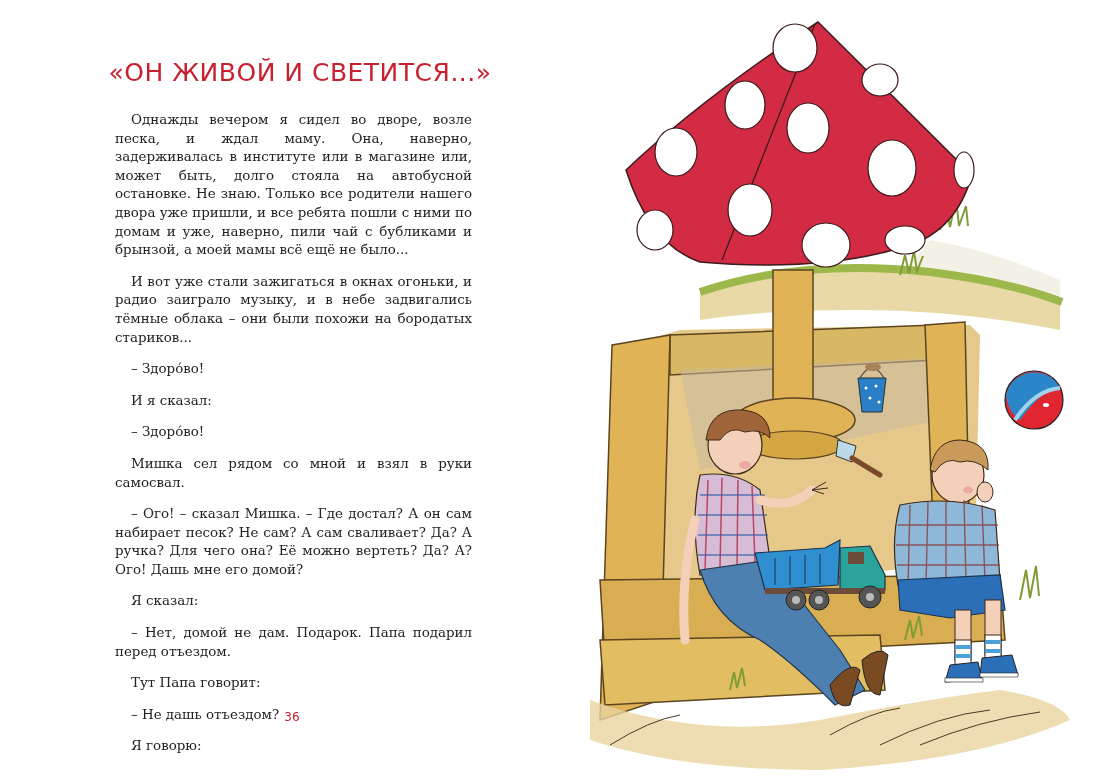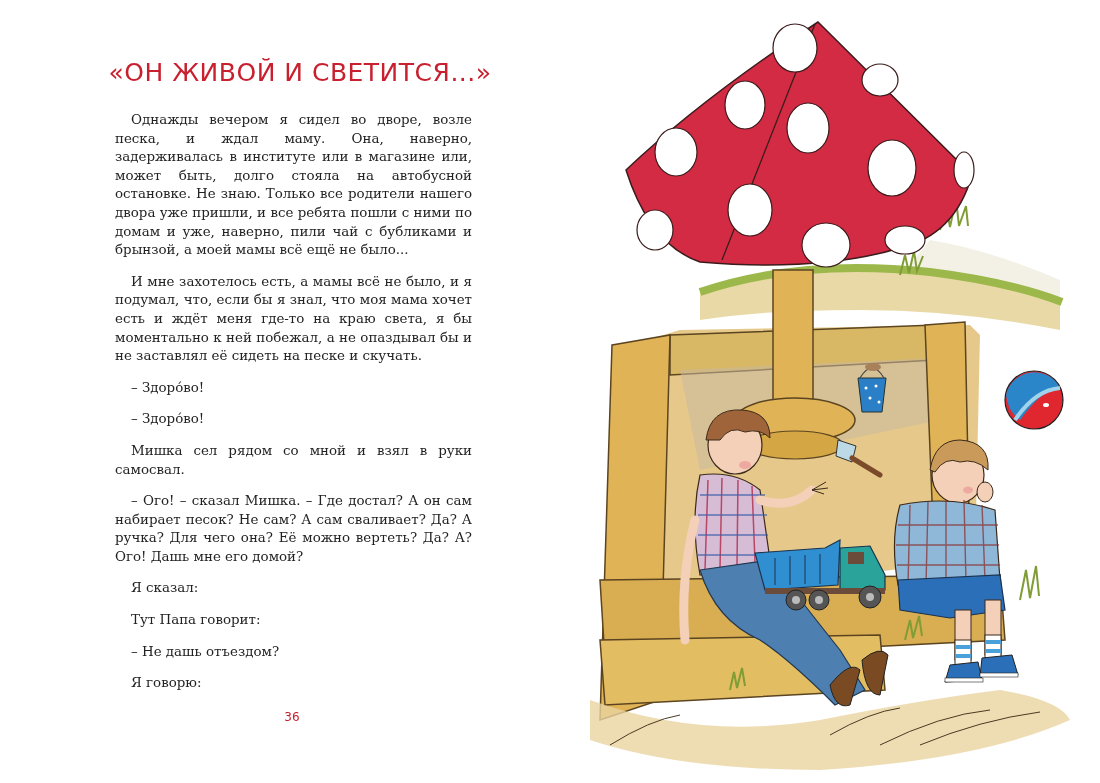--- a/index.html
+++ b/index.html
@@ -30,26 +30,28 @@
     position: absolute; left: 560px; top: 0; width: 540px; height: 783px;
   }
 </style>
 </head>
 <body>
 
 <div class="page-left">
   <h1 class="title">«ОН ЖИВОЙ И СВЕТИТСЯ...»</h1>
   <div class="body-text">
     <p>Однажды вечером я сидел во дворе, возле песка, и ждал маму. Она, наверно, задерживалась в институте или в магазине или, может быть, долго стояла на автобусной остановке. Не знаю. Только все родители нашего двора уже пришли, и все ребята пошли с ними по домам и уже, наверно, пили чай с бубликами и брынзой, а моей мамы всё ещё не было...</p>
-    <p>И мне захотелось есть, а мамы всё не было, и я подумал, что, если бы я знал, что моя мама хочет есть и ждёт меня где-то на краю света, я бы моментально к ней побежал, а не опаздывал бы и не заставлял её сидеть на песке и скучать.</p>
+    <p>И вот уже стали зажигаться в окнах огоньки, и радио заиграло музыку, и в небе задвигались тёмные облака – они были похожи на бородатых стариков...</p>
     <p>– Здоро́во!</p>
+    <p>И я сказал:</p>
     <p>– Здоро́во!</p>
     <p>Мишка сел рядом со мной и взял в руки самосвал.</p>
     <p>– Ого! – сказал Мишка. – Где достал?  А он сам набирает песок? Не сам? А сам сваливает? Да? А ручка? Для чего она? Её можно вертеть? Да? А? Ого! Дашь мне его домой?</p>
     <p>Я сказал:</p>
+    <p>– Нет, домой не дам. Подарок. Папа подарил перед отъездом.</p>
     <p>Тут Папа говорит:</p>
     <p>– Не дашь отъездом?</p>
     <p>Я говорю:</p>
 
   </div>
   <div class="page-number">36</div>
 </div>
 
 <div class="illustration">
   <svg width="540" height="783" viewBox="560 0 540 783" xmlns="http://www.w3.org/2000/svg">

